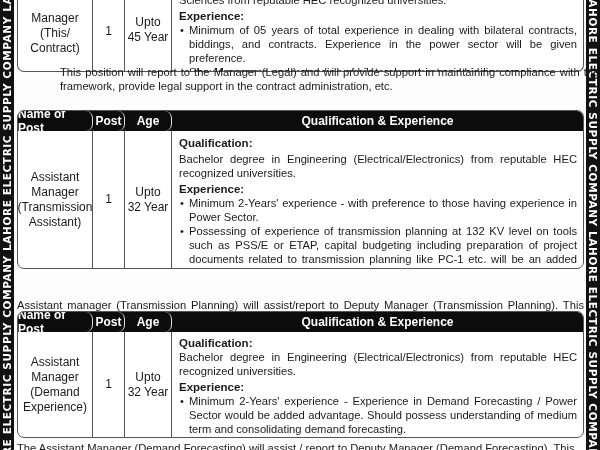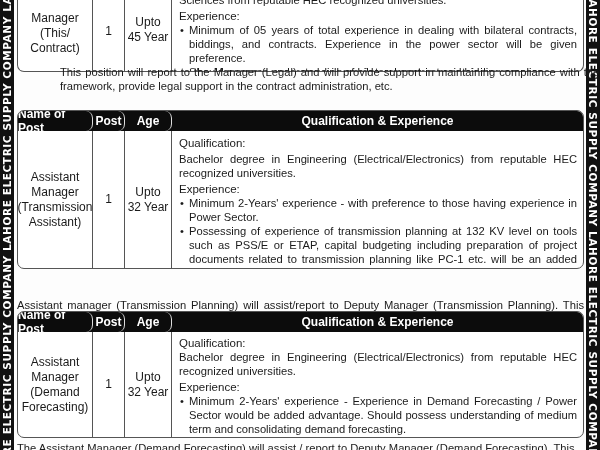--- a/index.html
+++ b/index.html
@@ -28,21 +28,21 @@
     display: flex; height: 20px; background: #0c0c0c; color: #fff; font-weight: bold; font-size: 12px;
   }
   .tbl .head div { display: flex; align-items: center; justify-content: center; border-right: 1px solid #ddd; border-radius: 7px; }
   .tbl .head div:last-child { border-right: none; }
   .tbl .row { display: flex; }
   .c1 { width: 75px; } .c2 { width: 32px; } .c3 { width: 47px; } .c4 { flex: 1; }
   .tbl .row > div { border-right: 1px solid #555; }
   .tbl .row > div:last-child { border-right: none; }
   .cell-center { display: flex; align-items: center; justify-content: center; text-align: center; font-size: 12px; line-height: 15px; }
   .qual { padding: 2px 6px 3px 7px; font-size: 11.2px; line-height: 14px; }
-  .qual .h { font-weight: normal; font-size: 11.5px; margin-top: 1px; }
+  .qual .h { font-weight: bold; font-size: 11.5px; margin-top: 1px; }
   .qual .p { text-align: justify; }
   .qual ul { list-style: none; }
   .qual li { position: relative; padding-left: 10px; text-align: justify; }
   .qual li::before { content: "•"; position: absolute; left: 1px; }
 
   .para {
     position: absolute; left: 17px; width: 567px; font-size: 11.2px; line-height: 14px; text-align: justify;
   }
 </style>
 </head>
@@ -125,21 +125,21 @@
     <div class="c2">Post</div>
     <div class="c3">Age</div>
     <div class="c4">Qualification &amp; Experience</div>
   </div>
   <div class="row" style="height:105px;">
     <div class="c1 cell-center">
       <div>
         <div>Assistant</div>
         <div>Manager</div>
         <div>(Demand</div>
-        <div>Forecasting)</div>
+        <div>Experience)</div>
       </div>
     </div>
     <div class="c2 cell-center">1</div>
     <div class="c3 cell-center">
       <div>
         <div>Upto</div>
         <div>32 Year</div>
       </div>
     </div>
     <div class="c4 qual" style="padding-top:3px;">

